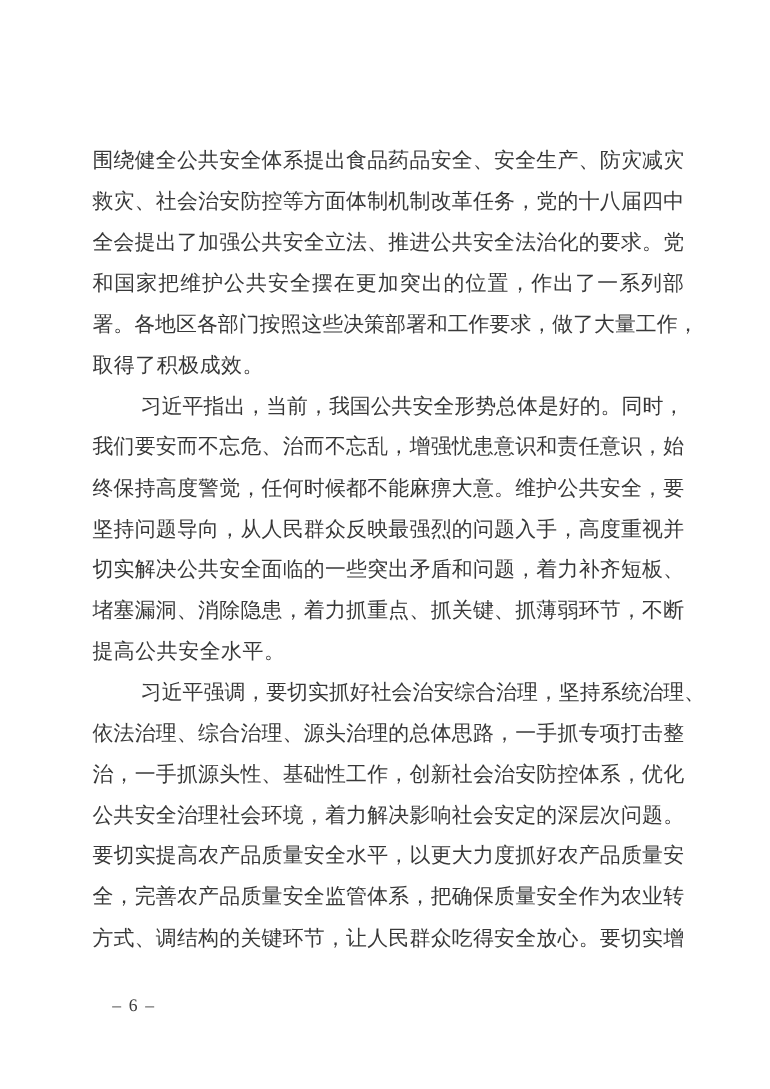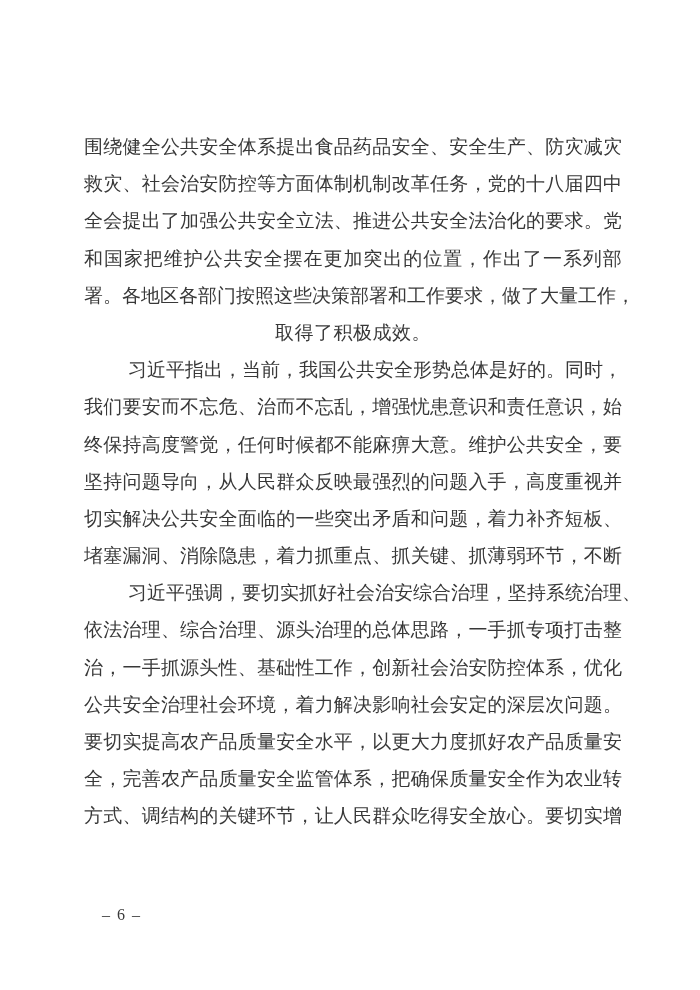--- a/index.html
+++ b/index.html
@@ -37,21 +37,21 @@
   }
   .line.justified {
     display: flex;
     justify-content: space-between;
   }
   .line.indent {
     padding-left: 44px;
   }
   .line.short {
     letter-spacing: 0.5px;
-    text-align: center;
+    text-align: left;
   }
   .page-footer {
     position: absolute;
     left: 102px;
     top: 905px;
     font-size: 16px;
     color: #3a3a3a;
     letter-spacing: 1.5px;
     line-height: 20px;
   }
@@ -386,20 +386,21 @@
           <span>、</span>
           <span>抓</span>
           <span>薄</span>
           <span>弱</span>
           <span>环</span>
           <span>节</span>
           <span>，</span>
           <span>不</span>
           <span>断</span>
         </div>
+        <div class="line short">提高公共安全水平。</div>
       </div>
       <div class="paragraph">
         <div class="line justified indent">
           <span>习</span>
           <span>近</span>
           <span>平</span>
           <span>强</span>
           <span>调</span>
           <span>，</span>
           <span>要</span>

